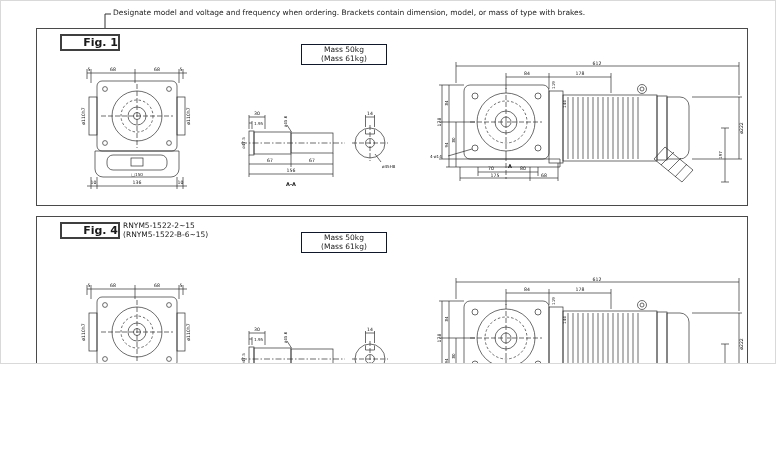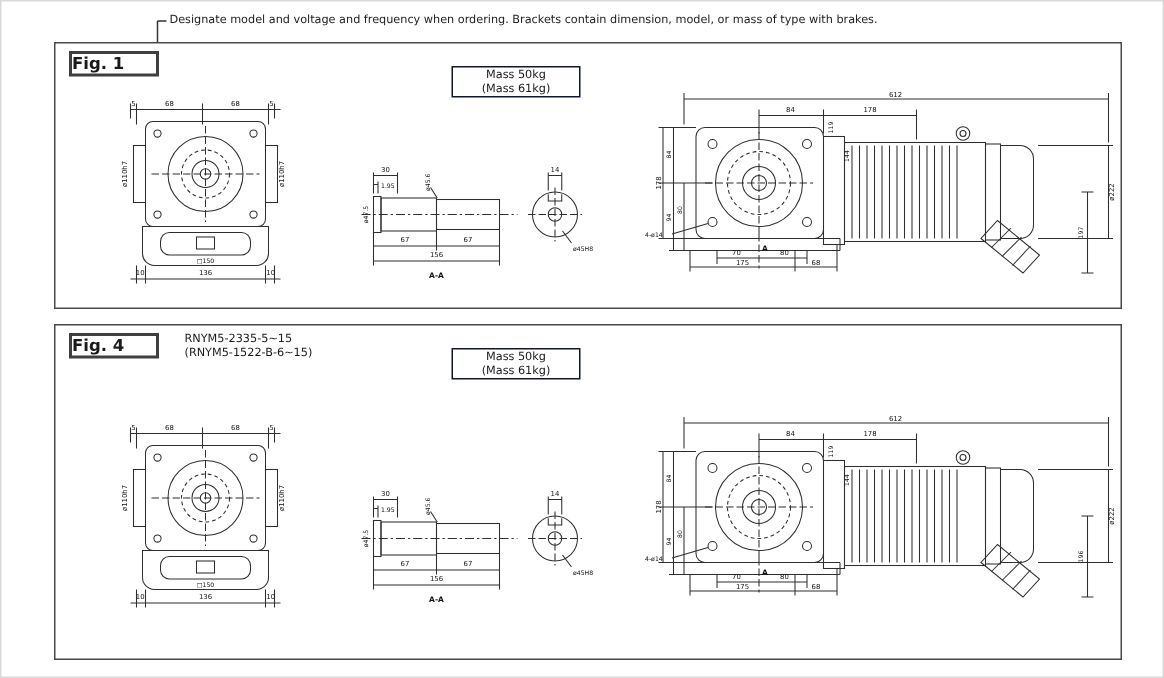--- a/index.html
+++ b/index.html
@@ -1,26 +1,26 @@
 <!DOCTYPE html>
 <html><head>
 <meta charset="utf-8">
 <style>
   *{margin:0;padding:0;box-sizing:border-box}
   html,body{background:#fff}
-  .page{position:relative;width:776px;height:452px;background:#fff;border:1px solid #d9d9d9;
+  .page{position:relative;width:776px;height:364px;background:#fff;border:1px solid #d9d9d9;
         font-family:"DejaVu Sans",sans-serif;color:#1a1a1a;overflow:hidden}
   .note{position:absolute;left:112px;top:7px;font-size:7.5px;color:#222;white-space:nowrap}
   .connector{position:absolute;left:0;top:0;pointer-events:none}
   .figure{position:absolute;left:35px;width:712px;border:1px solid #4a4a4a;background:#fff}
   .figure.f1{top:27px;height:178px}
   .figure.f2{top:215px;height:224px}
   .fig-header{position:relative;height:24px}
-  .fig-label-box{position:absolute;left:9px;top:5px;width:60px;height:17px;border:2px solid #3f3f3f;
-                 display:flex;align-items:center;justify-content:flex-start;font-weight:bold;font-size:11px}
+  .fig-label-box{position:absolute;left:23px;top:5px;width:60px;height:17px;border:2px solid #3f3f3f;
+                 display:flex;align-items:center;justify-content:flex-end;font-weight:bold;font-size:11px}
   .model-block{position:absolute;left:86px;top:4px;font-size:7.5px;line-height:1.25;white-space:nowrap}
   .mass-box{position:absolute;left:264px;top:15px;min-width:86px;border:1px solid #0f172a;
             font-size:7.5px;line-height:1.25;text-align:center;padding:0 0}
   .fig-drawing{margin-left:2px}
   .f1 .fig-drawing{margin-top:6px}
   .f2 .fig-drawing{margin-top:34px}
   svg{display:block}
   .dw line,.dw rect,.dw circle,.dw path,.dw polyline{stroke:#2e2e2e;fill:none;stroke-width:.7}
   svg text{stroke:none;fill:#111;font-family:"DejaVu Sans",sans-serif;font-size:4.6px;text-anchor:middle}
   svg text.ts{text-anchor:start}
@@ -229,21 +229,21 @@
       </g>
     </svg>
   </div>
 </div>
   <div class="figure f2">
   <div class="fig-header">
     <div class="fig-label-box">
       <span>Fig. 4</span>
     </div>
     <div class="model-block">
-      <div>RNYM5-2335-5~15</div>
+      <div>RNYM5-1522-2~15</div>
       <div>(RNYM5-1522-B-6~15)</div>
     </div>
     <div class="mass-box">
       <div>Mass 50kg</div>
       <div>(Mass 61kg)</div>
     </div>
   </div>
 
   <div class="fig-drawing">
     <svg width="708" height="136" viewBox="0 0 708 136">

